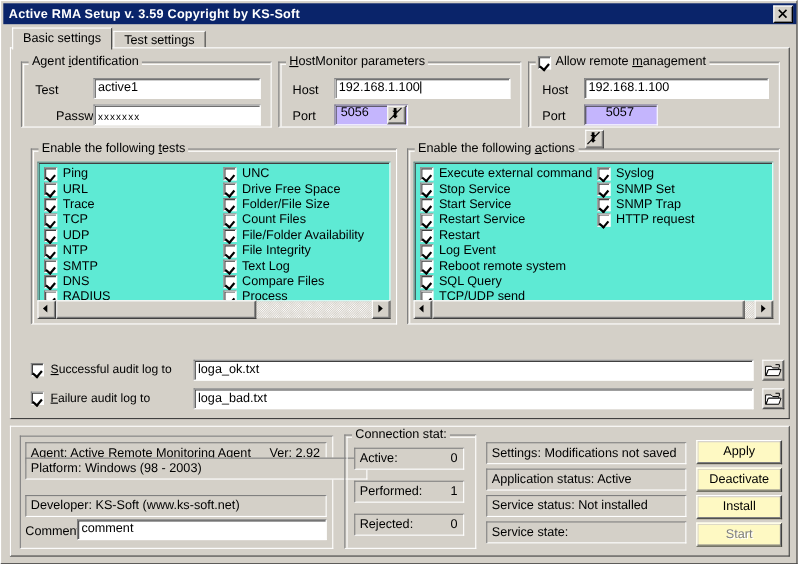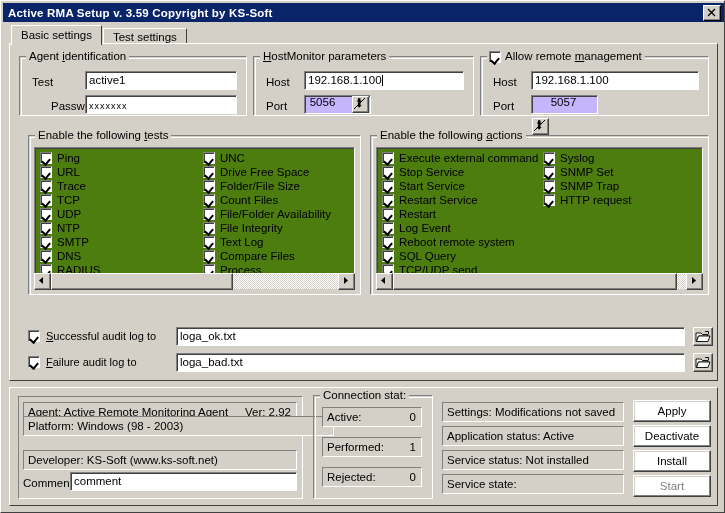--- a/index.html
+++ b/index.html
@@ -111,21 +111,21 @@
     box-shadow:inset 1px 1px 0 #404040;
     position:relative;flex:0 0 auto;cursor:default;
   }
   .cb.on:after{
     content:"";position:absolute;left:2px;top:4px;width:4px;height:6px;
     border-right:2px solid #000;border-bottom:2px solid #000;
     transform:rotate(40deg);
   }
   
   .listbox{
-    position:absolute;background:#4d7c0f;box-sizing:border-box;
+    position:absolute;background:#5eead4;box-sizing:border-box;
     border-top:1px solid #808080;border-left:1px solid #808080;
     border-right:1px solid #ffffff;border-bottom:1px solid #ffffff;
     box-shadow:inset 1px 1px 0 #404040;
     overflow:hidden;
   }
   .listcol{position:absolute;top:3px;}
   .litem{display:flex;align-items:center;gap:5px;height:14px;white-space:nowrap;cursor:default;}
   .litem span{font-size:11.5px;line-height:14px;}
   
   .hscroll{
@@ -170,21 +170,21 @@
   }
   .statpanel{
     position:absolute;box-sizing:border-box;background:#d4d0c8;
     border-top:1px solid #808080;border-left:1px solid #808080;
     border-right:1px solid #ffffff;border-bottom:1px solid #ffffff;
     font-size:11.5px;line-height:18px;padding-left:4px;
     white-space:nowrap;overflow:hidden;
   }
   .statpanel .rt{position:absolute;right:5px;top:0;}
   .btn{
-    position:absolute;box-sizing:border-box;background:#ffffff;
+    position:absolute;box-sizing:border-box;background:#fef9c3;
     border-top:1px solid #ffffff;border-left:1px solid #ffffff;
     border-right:1px solid #404040;border-bottom:1px solid #404040;
     box-shadow:inset -1px -1px 0 #808080, inset 1px 1px 0 #d4d0c8;
     font-size:11.5px;text-align:center;cursor:default;
     font-family:"Liberation Sans", sans-serif;color:#000;
     display:flex;align-items:center;justify-content:center;
   }
   .btn.disabled{color:#808080;text-shadow:1px 1px 0 #ffffff;}
   .sunken-outer{
     position:absolute;box-sizing:border-box;

